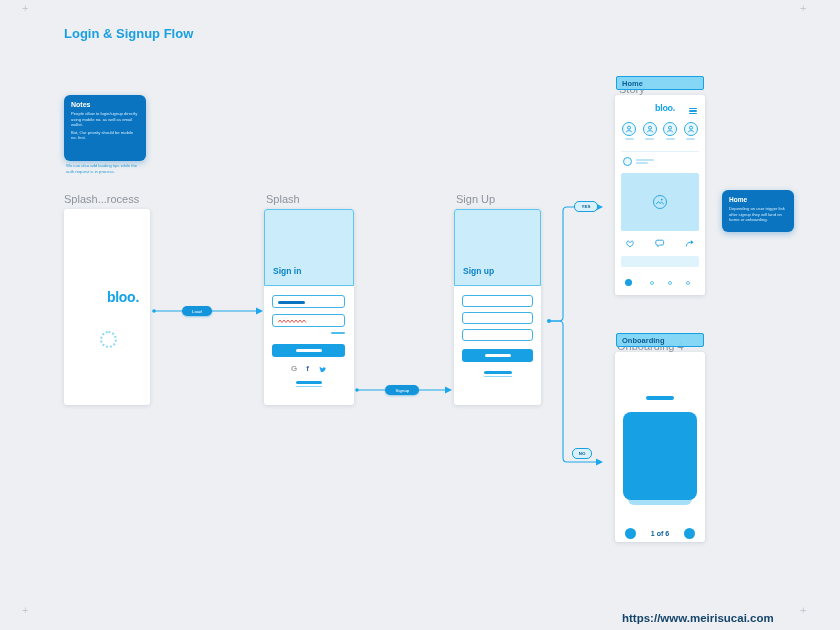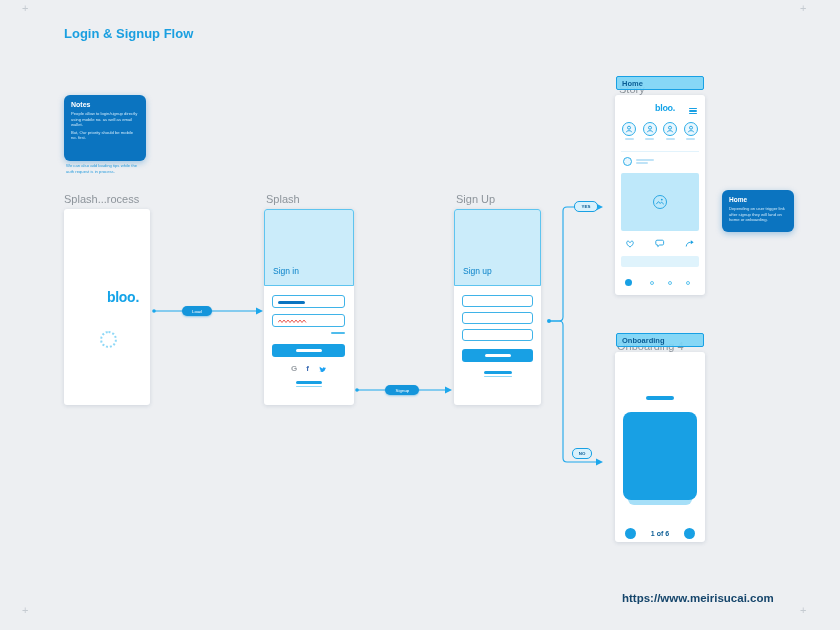--- a/index.html
+++ b/index.html
@@ -15,21 +15,21 @@
   .t4{font-size:8.4px;line-height:1.3;transform:scale(.5);transform-origin:0 0;width:200%;color:#cde9fa;}
   .t4 .p2{margin-top:4px;}
   .notes-foot{position:absolute;left:66px;top:163px;width:82px;}
   .notes-foot .t4{color:#2a9ddd;}
 
   
   .flabel{position:absolute;font-size:11px;color:#8d949b;z-index:1;}
   .frame{position:absolute;background:#fff;border-radius:3px;box-shadow:0 1px 4px rgba(30,60,90,.14);z-index:2;}
   .phead{position:absolute;left:0;top:0;right:0;height:77px;background:#cbecfa;border:1px solid #5ec4ef;
          border-radius:3px 3px 0 0;box-sizing:border-box;}
-  .heading{position:absolute;left:9px;top:57px;font-size:8.5px;font-weight:normal;color:#0b83c9;z-index:1;}
+  .heading{position:absolute;left:9px;top:57px;font-size:8.5px;font-weight:bold;color:#0b83c9;z-index:1;}
   .input{position:absolute;background:#fff;border:1px solid #3fb3e8;border-radius:3px;box-sizing:border-box;}
   .wirebtn{position:absolute;background:#18a0e4;border-radius:3px;display:flex;align-items:center;justify-content:center;}
   .bar{background:#bfe3f7;border-radius:1.5px;}
   .darkbar{background:#0b74c0;border-radius:1.5px;}
   .whitebar{background:#fff;border-radius:1.5px;}
   .linkbar{background:#18a0e4;border-radius:1.5px;}
 
   .logo{font-weight:800;color:#14a3e8;letter-spacing:-.3px;padding-left:32px;}
   .spinner{position:absolute;width:13px;height:13px;border:2.5px dotted #8ed8f7;border-radius:50%;}
 
@@ -62,21 +62,21 @@
   .dot-o{width:4px;height:4px;border-radius:50%;border:1px solid #5ec4ef;box-sizing:border-box;margin-left:14px;}
 
   
   .ob-title{position:absolute;left:31px;top:44px;width:28px;height:4px;background:#18a0e4;border-radius:2px;}
   .ob-shadow{position:absolute;left:13px;top:140px;width:64px;height:13px;background:#a6dff8;border-radius:6px;}
   .ob-hero{position:absolute;left:8px;top:60px;width:74px;height:88px;background:#18a0e4;border-radius:8px;}
   .ob-ctrl{position:absolute;left:10px;right:10px;top:176px;display:flex;align-items:center;justify-content:space-between;}
   .ob-btn{width:11px;height:11px;border-radius:50%;background:#18a0e4;}
   .ob-count{font-size:7px;font-weight:bold;color:#0a5c94;}
 
-  .url{position:absolute;left:622px;top:592px;font-size:11.5px;font-weight:bold;color:#15456b;}
+  .url{position:absolute;left:622px;top:612px;font-size:11.5px;font-weight:bold;color:#15456b;}
   .social{position:absolute;left:0;right:0;top:155px;display:flex;justify-content:center;align-items:center;gap:9px;}
   .g-letter{font-size:8px;font-weight:bold;color:#9aa0a6;}
   .f-letter{font-size:8px;font-weight:bold;color:#3e6db5;}
   .linkstack{position:absolute;left:0;right:0;display:flex;flex-direction:column;align-items:center;gap:2px;}
 </style>
 </head>
 <body>
 
 <div class="canvas">
 

